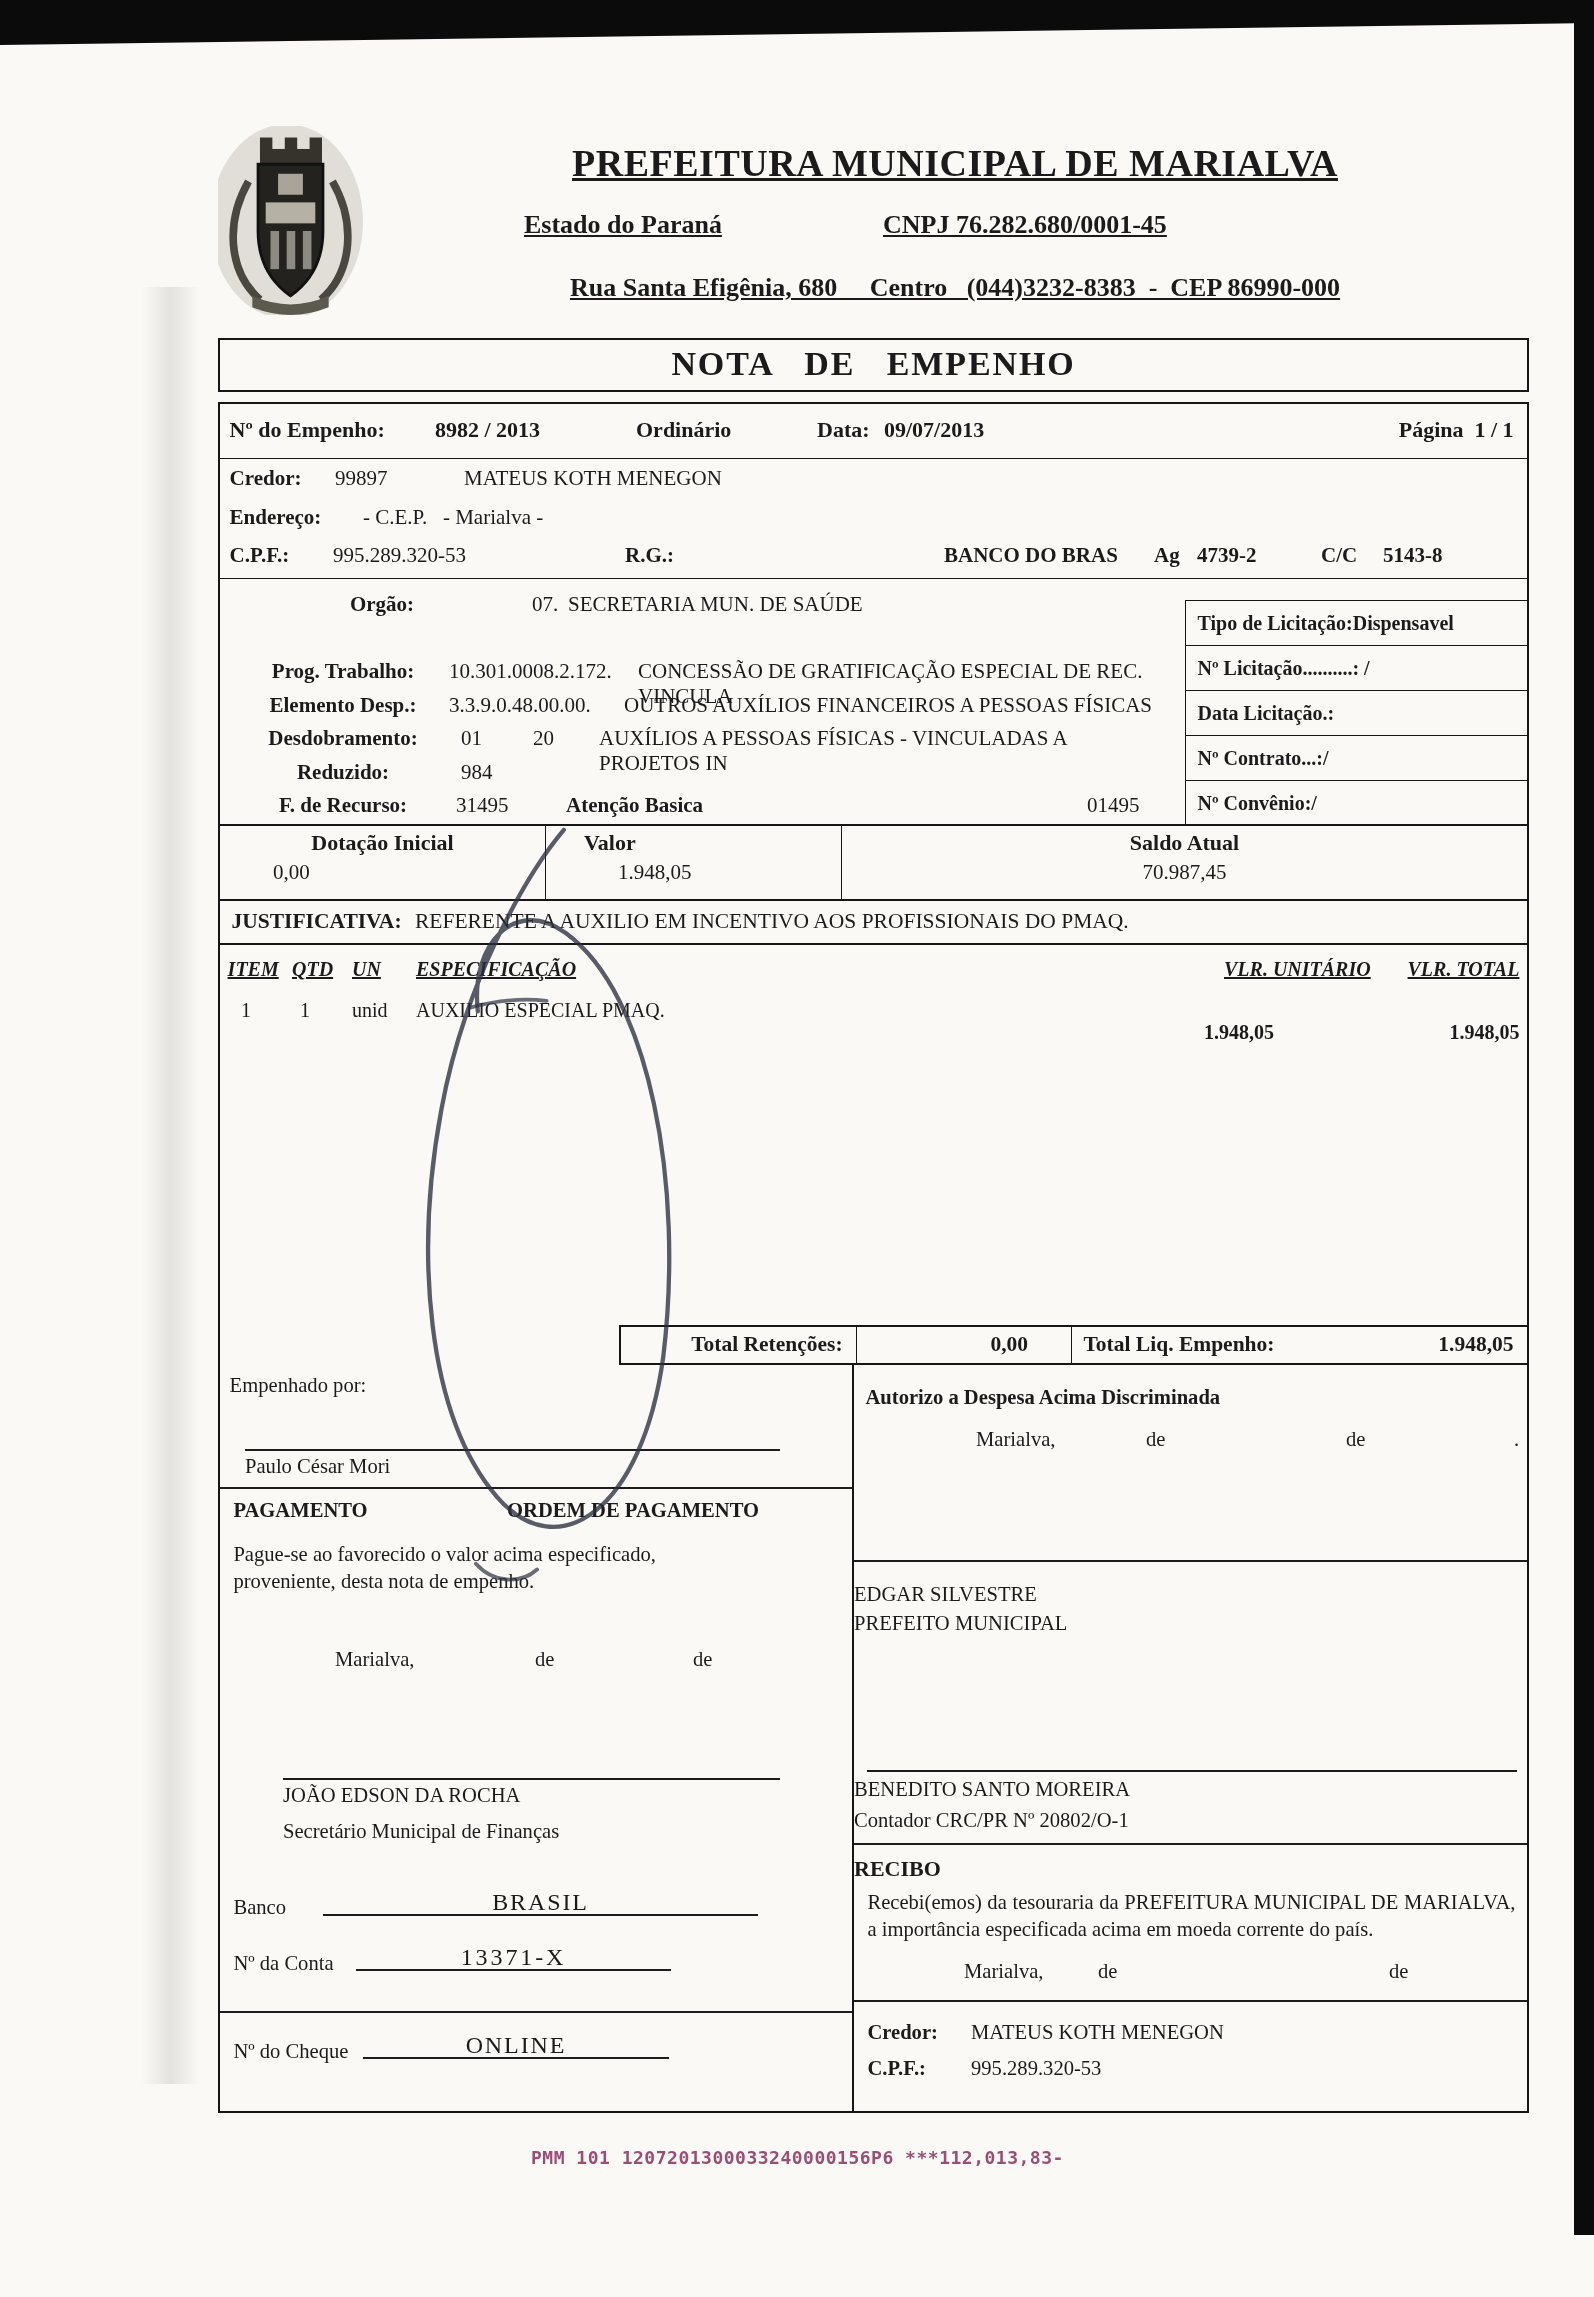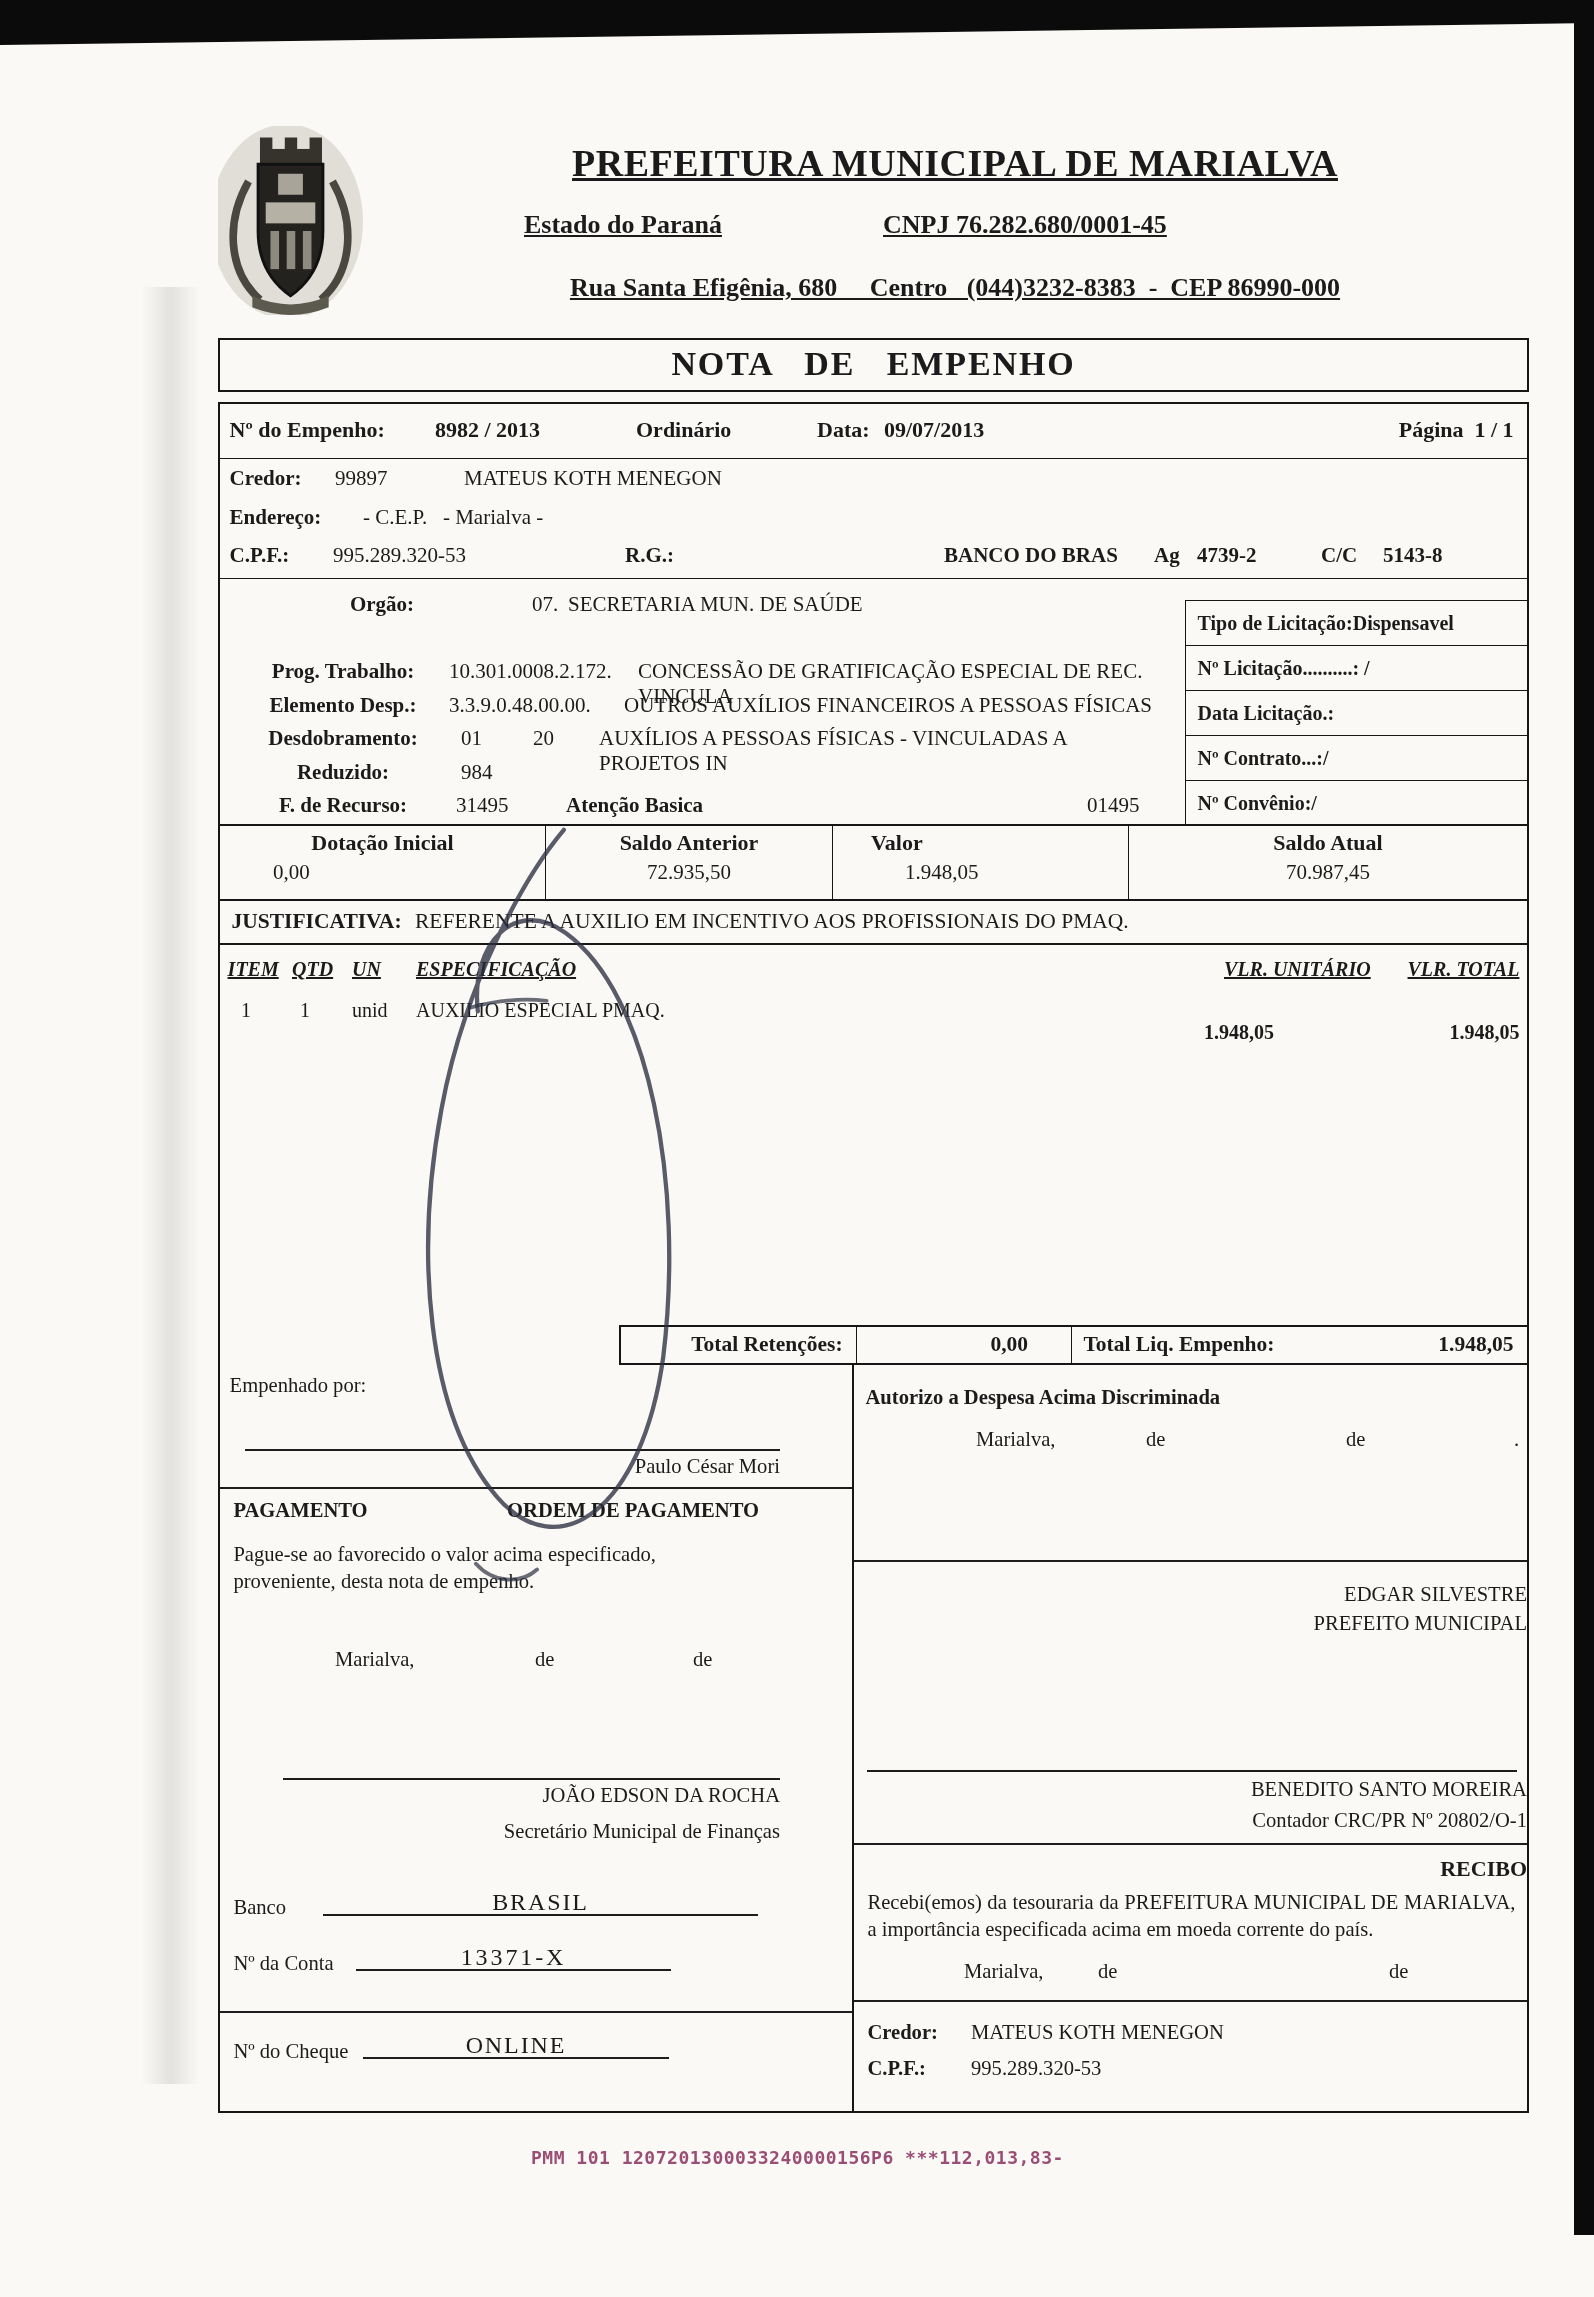--- a/index.html
+++ b/index.html
@@ -5,21 +5,21 @@
   * { box-sizing: border-box; margin: 0; padding: 0; }
   body { background:#d9d9d9; }
   .canvas {
     position: relative; width: 1594px; height: 2297px;
     background: #faf9f5; overflow: hidden;
     font-family: "Liberation Serif", serif; color: #1b1b1b;
   }
   .abs { position: absolute; }
   .b { font-weight: 700; }
   .u { text-decoration: underline; }
-  .ctr { text-align: right; font-family: Liberation Serif, serif; }
+  .ctr { text-align: left; font-family: Liberation Serif, serif; }
   .ra { text-align: center; padding-left: 28px; }
   .pre { white-space: pre; }
 
   
   .band-top { position:absolute; top:0; left:0; width:100%; height:54px; background:#0b0b0b;
               clip-path: polygon(0 0, 100% 0, 100% 23px, 0 45px); }
   .band-right { position:absolute; top:0; right:0; width:20px; height:2235px; background:#0b0b0b; }
   .shade-left { position:absolute; left:141px; top:287px; width:59px; height:1797px;
                 background: linear-gradient(90deg, rgba(70,70,65,0) 0%, rgba(70,70,65,0.13) 50%, rgba(70,70,65,0) 100%); }
 
@@ -189,24 +189,20 @@
           <div class="lic-row">Nº Contrato...:/</div>
           <div class="lic-row">Nº Convênio:/</div>
         </div>
       </div>
 
       <div class="saldos">
         <div class="scell" style="width:325px">
           <div class="shead">Dotação Inicial</div>
           <div class="sval" style="text-align:left;padding-left:53px">0,00</div>
         </div>
-        <div class="scell" style="width:287px">
-          <div class="shead">Saldo Anterior</div>
-          <div class="sval">72.935,50</div>
-        </div>
         <div class="scell" style="width:296px">
           <div class="shead" style="text-align:left;padding-left:38px">Valor</div>
           <div class="sval" style="text-align:left;padding-left:72px">1.948,05</div>
         </div>
         <div class="scell" style="flex:1">
           <div class="shead">Saldo Atual</div>
           <div class="sval">70.987,45</div>
         </div>
       </div>
 

